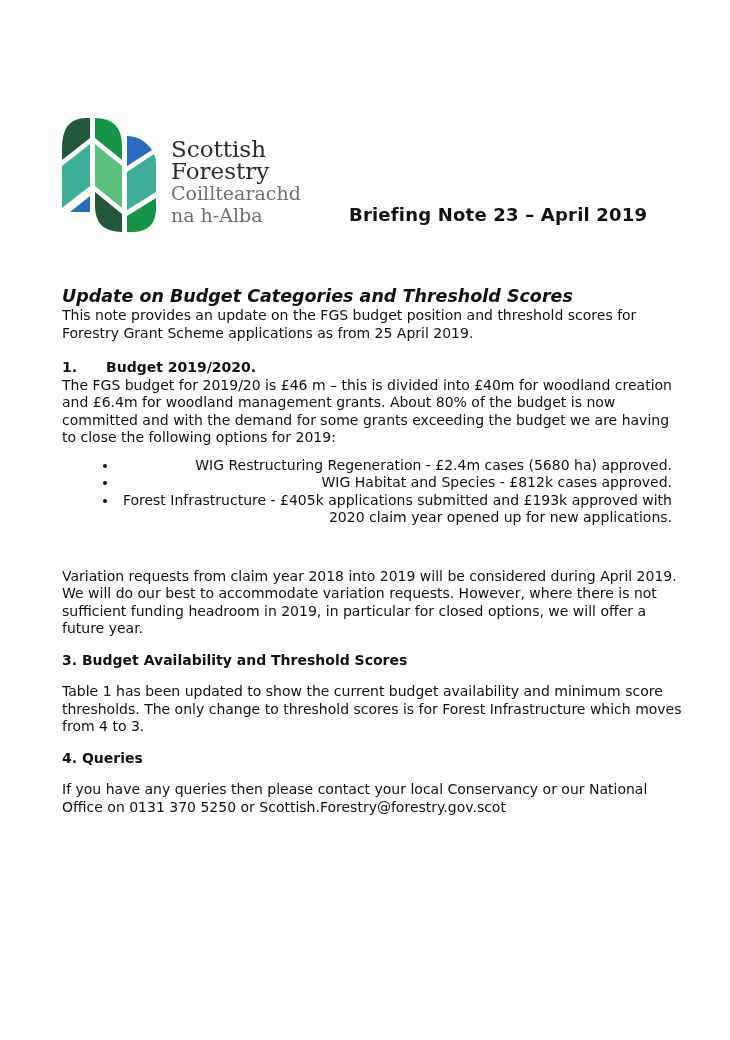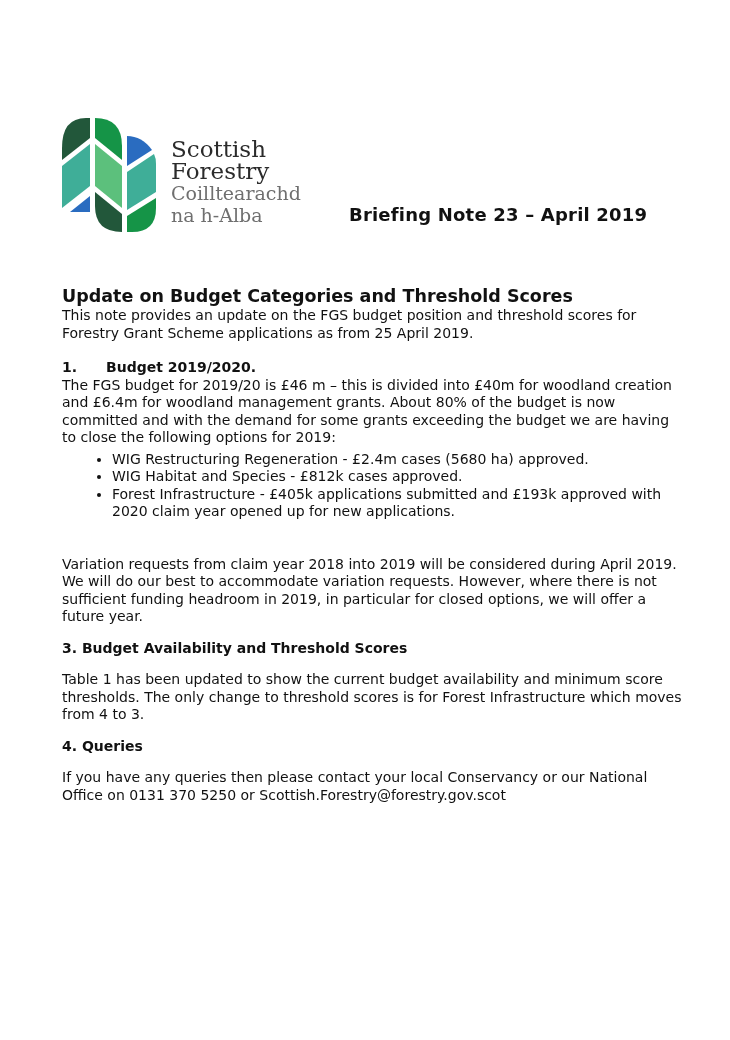--- a/index.html
+++ b/index.html
@@ -5,24 +5,24 @@
   html, body { margin: 0; padding: 0; background: #ffffff; }
   body { width: 730px; height: 1040px; position: relative; overflow: hidden;
          font-family: "DejaVu Sans", sans-serif; color: #111; }
   .logo { position: absolute; left: 60px; top: 116px; width: 100px; height: 118px; }
   .logo-text { position: absolute; left: 171px; top: 138px; font-family: "DejaVu Serif", serif; line-height: 22px; }
   .logo-text .en { color: #2b2b2b; font-size: 23px; }
   .logo-text .gd { color: #6f6f6f; font-size: 19px; }
   .briefing { position: absolute; left: 349px; top: 204px; font-size: 18px; font-weight: bold; letter-spacing: 0.2px; }
   .content { position: absolute; left: 62px; top: 285px; width: 620px; font-size: 14px; line-height: 17.5px; }
   .content p { margin: 0; }
-  .title { font-size: 17.5px; font-weight: bold; line-height: 22px; margin: 0; }
+  .title { font-size: 17.5px; font-weight: bold; line-height: 22px; margin: 0; font-style: italic; }
   .h-num { font-weight: bold; font-size: 14px; margin: 0; }
   .h-num .n { display: inline-block; width: 44px; }
-  ul { margin: 4px; padding-left: 46px; }
+  ul { margin: 10px; padding-left: 46px; text-align: right; }
   ul li { padding-left: 0; }
   .gap-s { height: 17px; }
   .gap-m { height: 14px; }
 </style>
 </head>
 <body>
 
 <div class="logo">
   <svg width="100" height="118" viewBox="0 0 100 118">
 

